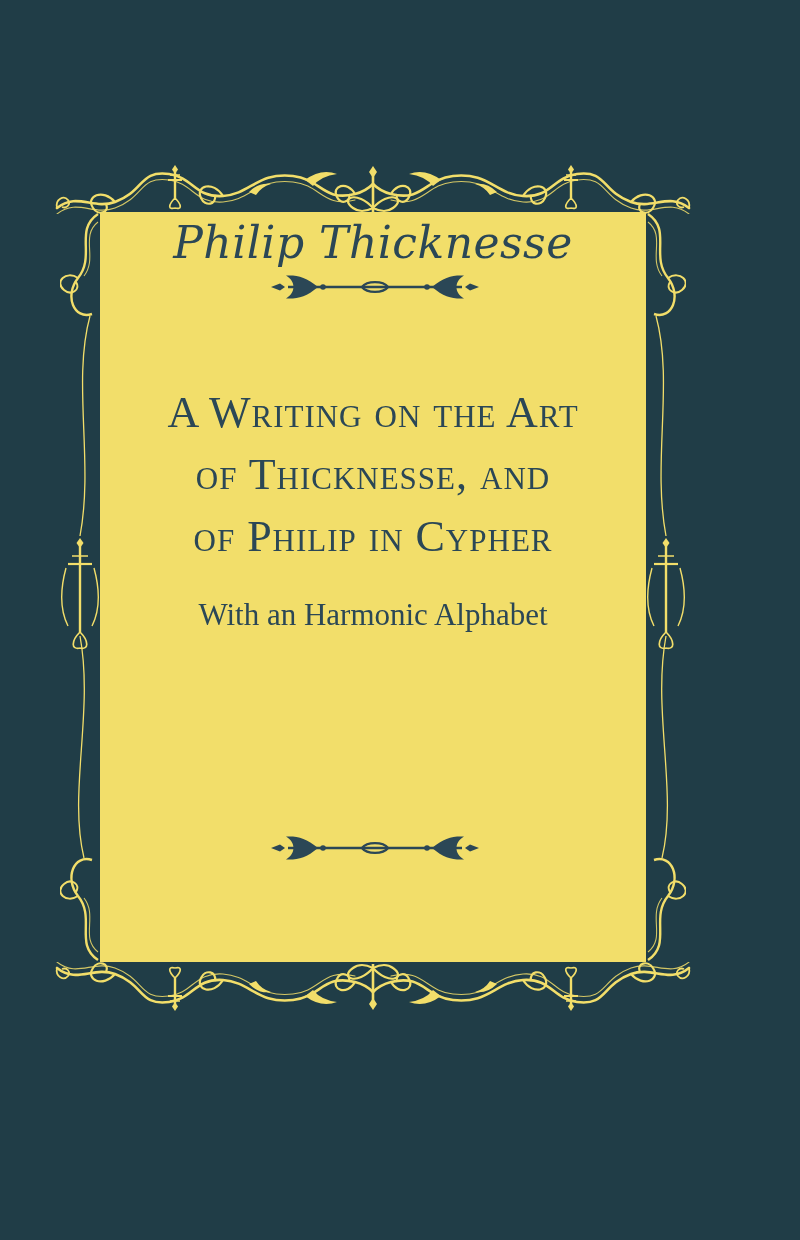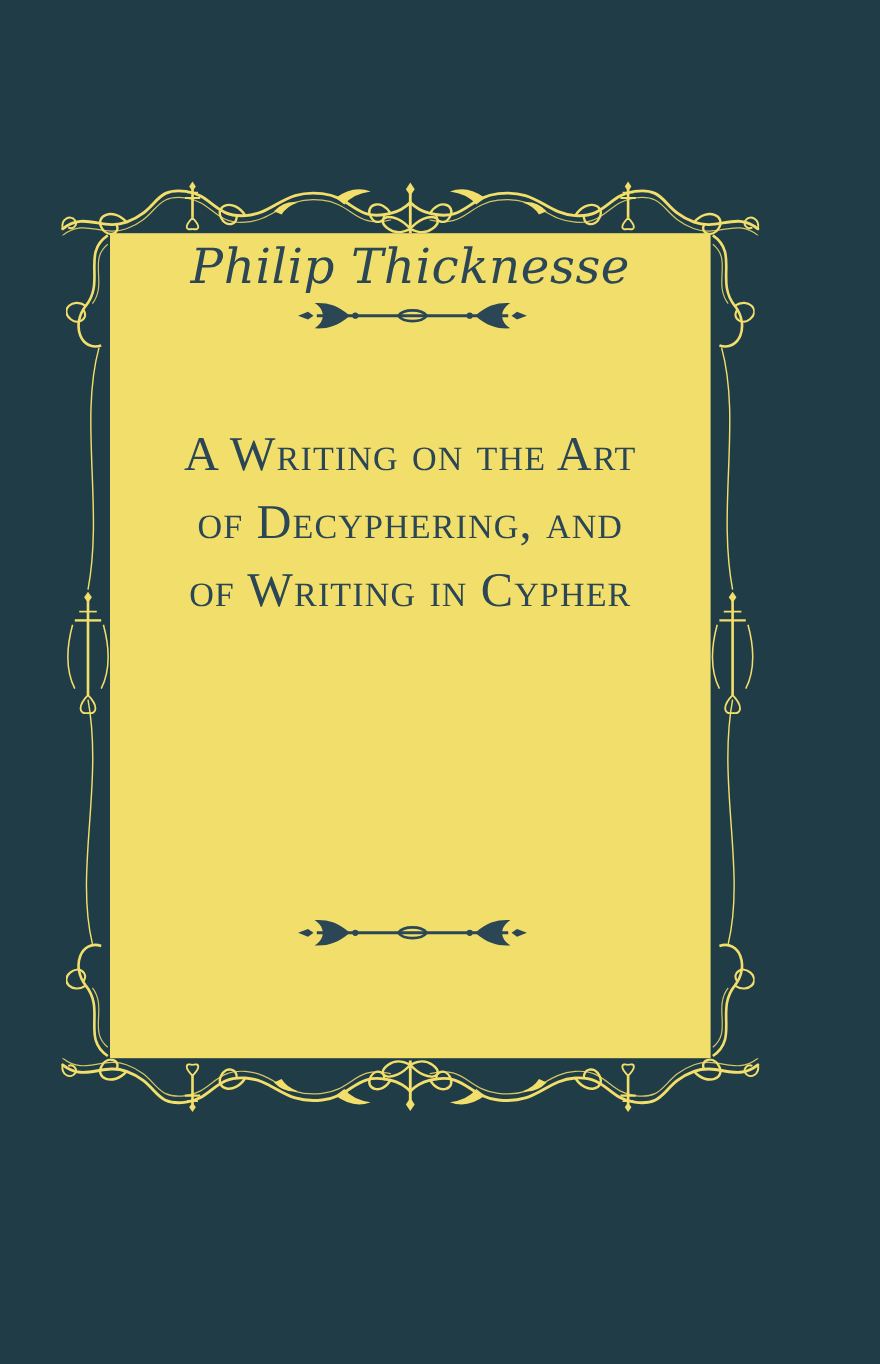--- a/index.html
+++ b/index.html
@@ -140,24 +140,25 @@
   <div class="author">Philip Thicknesse</div>
 
   <div class="divider divider-1">
     <svg viewBox="0 0 210 30">
         <use href="#divider-orn"></use>
       </svg>
   </div>
 
   <div class="title">
     <div>A Writing on the Art</div>
-    <div>of Decyphering, and</div>
-    <div>of Writing in Cypher</div>
+    <div>of Thicknesse, and</div>
+    <div>of Philip in Cypher</div>
   </div>
 
+  <div class="subtitle">With an Harmonic Alphabet</div>
 
   <div class="divider divider-2">
     <svg viewBox="0 0 210 30">
         <use href="#divider-orn"></use>
       </svg>
   </div>
 
 
 </div>
 

